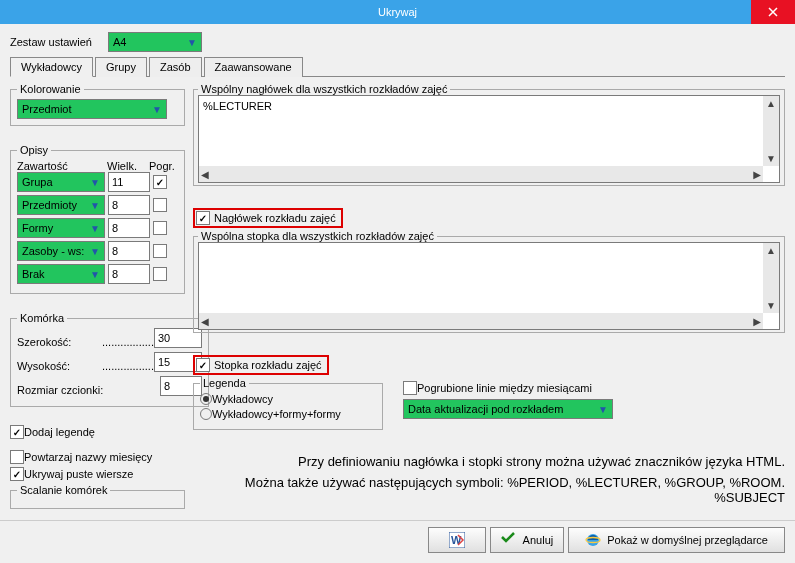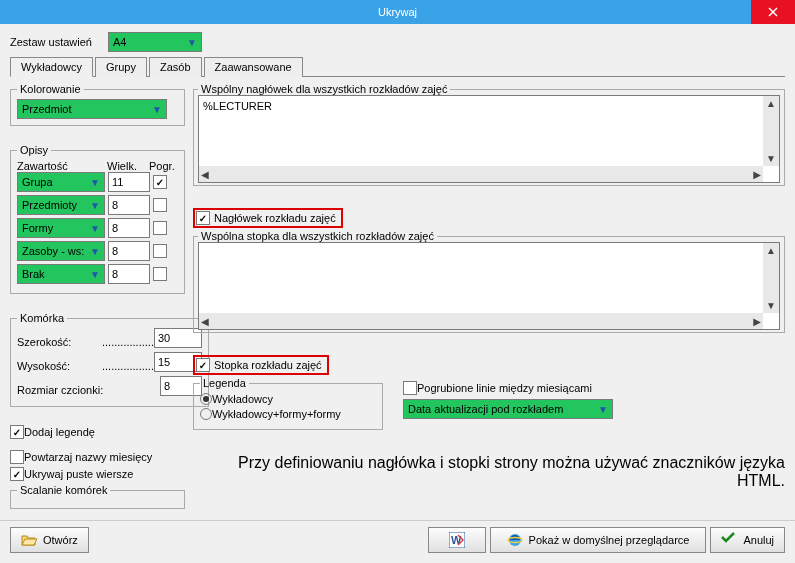--- a/index.html
+++ b/index.html
@@ -38,21 +38,21 @@
 .redbox{border:2px solid #d00;display:inline-flex;align-items:center;gap:4px;padding:1px 5px 1px 1px;margin-top:4px}
 .radio{width:12px;height:12px;border:1px solid #7a7a7a;border-radius:50%;display:inline-flex;align-items:center;justify-content:center}
 .radio .dot{width:6px;height:6px;background:#333;border-radius:50%}
 .btnbar{display:flex;gap:4px;padding:6px 10px;margin-top:8px;border-top:1px solid #ccc;position:absolute;bottom:4px;left:0;right:0;background:#f0f0f0}
 .btn{border:1px solid #888;background:linear-gradient(#fdfdfd,#e0e0e0);padding:4px 10px;display:flex;align-items:center;gap:6px;cursor:pointer;white-space:nowrap}
 .icon{width:16px;height:16px;display:inline-block}
 .komrow{display:flex;align-items:flex-end;gap:0;margin-bottom:4px}
 .komrow .lbl{width:85px}
 .komrow .dots{flex:1;overflow:hidden}
 .komrow .input{width:48px}
-.info{text-align:right;font-size:16px;margin-top:6px}
+.info{text-align:right;font-size:13px;margin-top:6px}
 .grow{flex:1}
 .checkmark svg{width:14px;height:11px}
 </style>
 </head>
 <body>
 
 <div class="titlebar">
   <span>Ukrywaj</span>
   <div class="close">
     <svg viewBox="0 0 10 10">
@@ -250,56 +250,50 @@
               <span>Pogrubione linie między miesiącami</span>
             </div>
           <div class="select" style="width:210px;margin-top:4px">
             <span>Data aktualizacji pod rozkładem</span>
             <span class="arrow">▼</span>
           </div>
         </div>
       </div>
 
       <div class="info">Przy definiowaniu nagłówka i stopki strony można używać znaczników języka HTML.</div>
+      <div class="info">Można także używać następujących symboli: %PERIOD, %LECTURER, %GROUP, %ROOM. %SUBJECT</div>
     </div>
   </div>
 
   <div style="display:flex;align-items:center;gap:6px;margin-top:-4px">
     <div class="select" style="width:218px">
       <span>Scalaj</span>
       <span class="arrow">▼</span>
     </div>
     <span class="chk">✓</span>
     <span>Scalaj puste komórki</span>
   </div>
 </div>
 
 <div class="btnbar">
-  <div class="btn">
-    <span class="icon"><svg viewBox="0 0 16 16">
-          <path d="M1 4h5l1 2h7v7H1z" fill="#f7d774" stroke="#b58a1d"></path>
-          <path d="M1 13L4 7h12l-3 6z" fill="#fde9a3" stroke="#b58a1d"></path>
-        </svg></span>
-    <span>Otwórz</span>
-  </div>
   <div class="grow"></div>
   <div class="btn" style="padding:4px 20px">
     <span class="icon"><svg viewBox="0 0 16 16">
           <rect width="16" height="16" fill="#fff" stroke="#2a5699"></rect>
           <text x="2" y="12" font-size="9" font-weight="bold" fill="#2a5699">W</text>
           <path d="M9 3l5 5-5 5" fill="none" stroke="#d44" stroke-width="1.5"></path>
         </svg></span>
   </div>
+  <div class="btn">
+    <span class="icon checkmark"><svg viewBox="0 0 14 11">
+          <path d="M1 5l4 4L13 1" fill="none" stroke="#1a8a1a" stroke-width="2.5"></path>
+        </svg></span>
+    <span>Anuluj</span>
+  </div>
   <div class="btn" style="padding:4px 16px">
     <span class="icon"><svg viewBox="0 0 16 16">
           <circle cx="8" cy="8" r="6" fill="#3aa3e8"></circle>
           <path d="M3 8a5 5 0 0110 0H3z" fill="#0a5da6"></path>
           <ellipse cx="8" cy="8" rx="7" ry="2.5" fill="none" stroke="#f9c940" stroke-width="1.3"></ellipse>
         </svg></span>
     <span>Pokaż w domyślnej przeglądarce</span>
   </div>
-  <div class="btn">
-    <span class="icon checkmark"><svg viewBox="0 0 14 11">
-          <path d="M1 5l4 4L13 1" fill="none" stroke="#1a8a1a" stroke-width="2.5"></path>
-        </svg></span>
-    <span>Anuluj</span>
-  </div>
 </div>
 
 </body></html>

